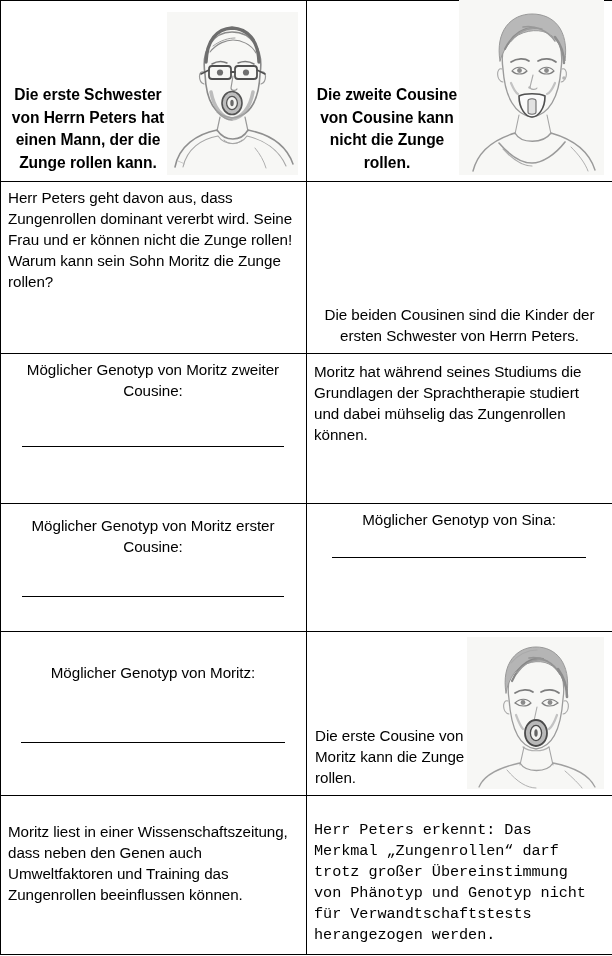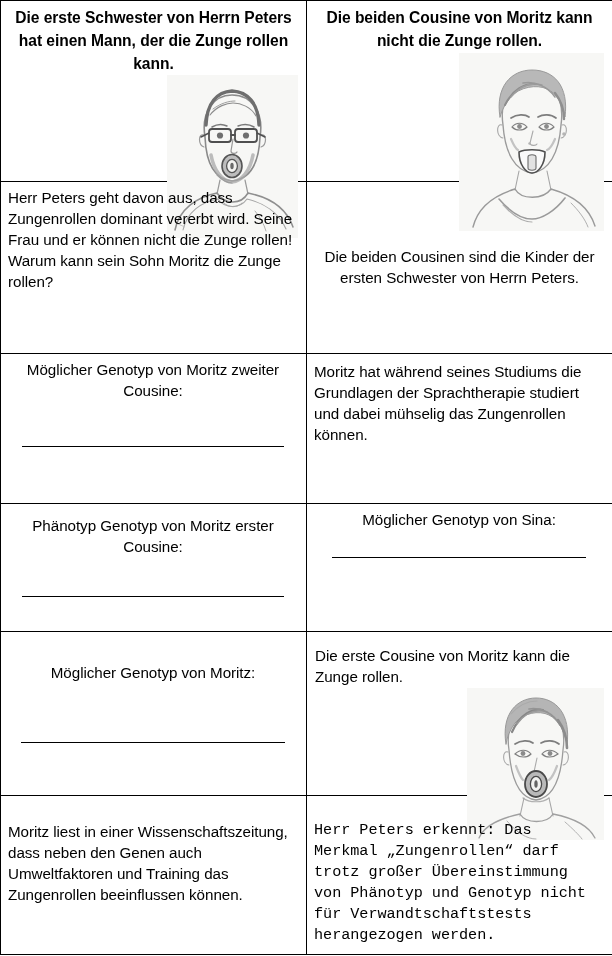--- a/index.html
+++ b/index.html
@@ -37,21 +37,21 @@
     background: #ffffff;
   }
 
   .cell {
     position: relative;
     box-sizing: border-box;
     width: 100%;
     height: 100%;
     padding: 6px 8px 6px 8px;
     display: flex;
-    flex-direction: column;
+    align-items: flex-end;
   }
 
   .cell.stack-text {
     display: block;
     padding-left: 7px;
   }
 
   .txt {
     font-size: 15.2px;
     line-height: 1.38;
@@ -169,21 +169,21 @@
               <g stroke="#bdbdbd" stroke-width="0.8" fill="none">
                 <path d="M11 149 L18 152"></path>
               </g>
             </svg>
           </div>
         </div>
       </td>
       <td>
         <div class="cell">
           <div class="text-col v-center">
-            <div class="txt center bold">Die beiden Cousine von Moritz kann nicht die Zunge rollen.</div>
+            <div class="txt center bold">Die zweite Cousine von Cousine kann nicht die Zunge rollen.</div>
           </div>
           <div class="pic-col">
             <svg class="portrait" width="145" height="178" viewBox="0 0 145 178" aria-hidden="true">
               <rect x="0" y="0" width="145" height="178" fill="#f7f7f5"></rect>
               <g fill="none" stroke="#a5a5a5" stroke-width="1.1" stroke-linecap="round">
 
                 <path d="M44 72 C40 44 53 26 73 26 C93 26 106 44 102 72 C100 100 90 118 73 120 C56 118 46 100 44 72 Z" stroke="#9b9b9b" stroke-width="1.4"></path>
 
                 <path d="M41 64 C36 34 52 17 73 17 C95 17 110 33 106 64 C104 52 98 40 88 36 C78 31 60 34 52 44 C46 51 43 57 41 64 Z" fill="#b8b8b8" stroke="#9a9a9a" stroke-width="1"></path>
                 <path d="M46 52 C54 36 66 30 77 31" stroke="#8d8d8d" stroke-width="2"></path>
@@ -250,21 +250,21 @@
       <td>
         <div class="cell stack-text">
           <div class="txt left" style="margin-top:2px;">Moritz hat während seines Studiums die Grundlagen der Sprachtherapie studiert und dabei mühselig das Zungenrollen können.</div>
         </div>
       </td>
     </tr>
 
     <tr class="r4">
       <td>
         <div class="cell stack-text">
-          <div class="txt center" style="margin-top:6px;">Phänotyp Genotyp von Moritz erster Cousine:</div>
+          <div class="txt center" style="margin-top:6px;">Möglicher Genotyp von Moritz erster Cousine:</div>
           <div class="blank-line" style="width:262px; margin-top:38px;"></div>
         </div>
       </td>
       <td>
         <div class="cell stack-text">
           <div class="txt center" style="">Möglicher Genotyp von Sina:</div>
           <div class="blank-line" style="width:254px; margin-top:26px;"></div>
         </div>
       </td>
     </tr>

